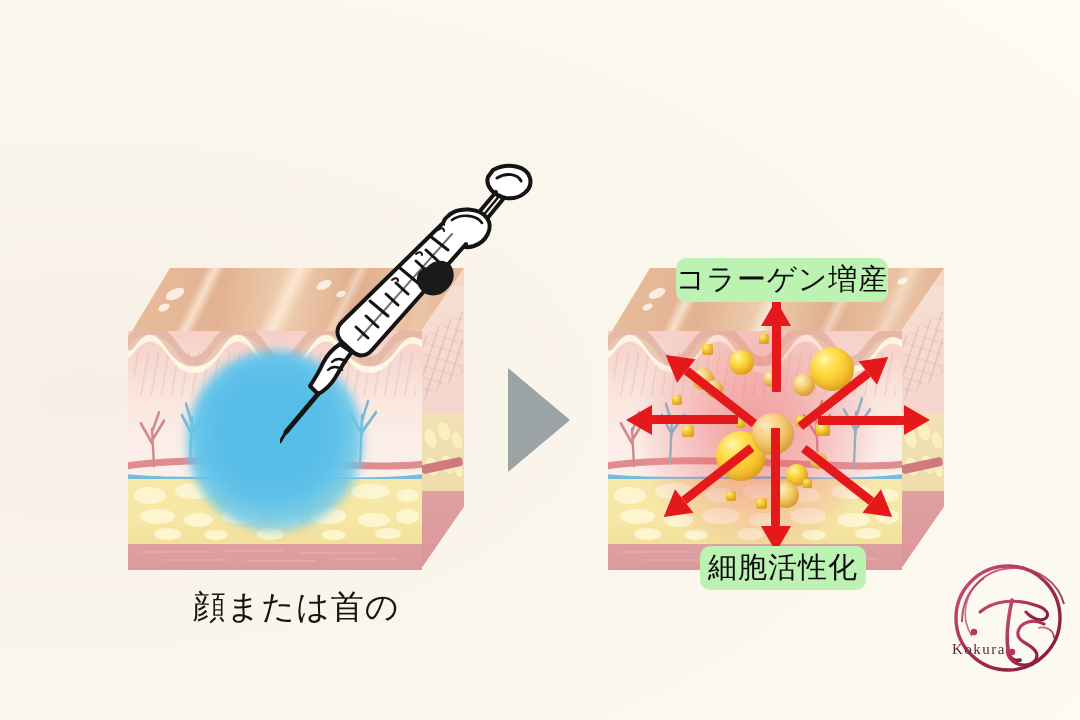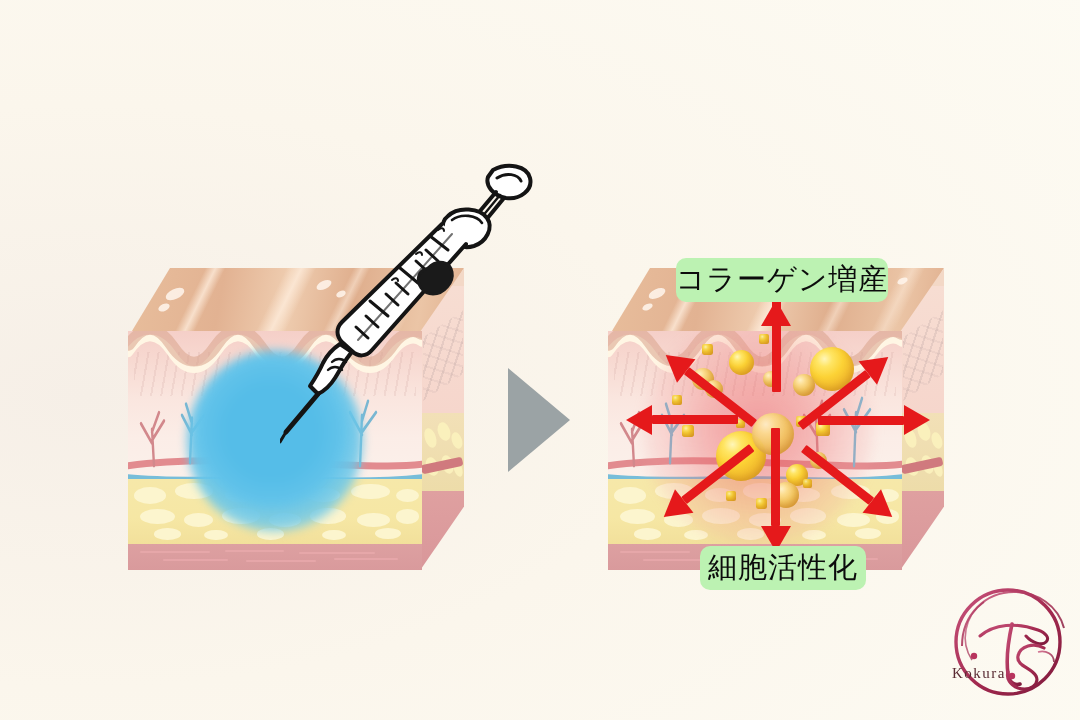--- a/index.html
+++ b/index.html
@@ -330,20 +330,21 @@
         <path d="M52,204 C56,200 62,200 66,204" stroke-width="2.4"></path>
         <path d="M48,212 C52,208 58,208 62,212" stroke-width="2.4"></path>
 
         <path d="M38,236 L6,274" stroke-width="5"></path>
         <path d="M6,274 L0,284" stroke-width="3"></path>
       </g>
     </svg>
   </div>
 
   <div class="caption" style="left:96px;top:586px;width:400px;">
+    <div>顔または首の</div>
   </div>
 
   <div class="mid-arrow" style="left:508px;top:368px;"></div>
 
   <div class="skin-block" style="left:608px;top:268px;width:336px;height:302px;">
     <div class="block-inner">
 
       <div class="surface">
         <div class="stripe" style="left:20%;"></div>
         <div class="stripe" style="left:45%;width:8%;"></div>
@@ -491,21 +492,21 @@
     </div>
   </div>
 
   <div class="badge" style="left:676px;top:258px;width:212px;height:44px;">
     <span>コラーゲン増産</span>
   </div>
   <div class="badge" style="left:700px;top:546px;width:166px;height:44px;justify-content:center;">
     <span>細胞活性化</span>
   </div>
 
-  <div class="logo" style="left:946px;top:580px;width:128px;height:128px;">
+  <div class="logo" style="left:946px;top:556px;width:128px;height:128px;">
     <svg viewBox="0 0 128 128" width="128" height="128">
       <defs>
         <linearGradient id="lg" x1="0" y1="0" x2="1" y2="1">
           <stop offset="0%" stop-color="#C9537C"></stop>
           <stop offset="55%" stop-color="#A2294F"></stop>
           <stop offset="100%" stop-color="#7E1A3C"></stop>
         </linearGradient>
       </defs>
 
       <circle cx="62" cy="62" r="52" fill="none" stroke="url(#lg)" stroke-width="3.4"></circle>

